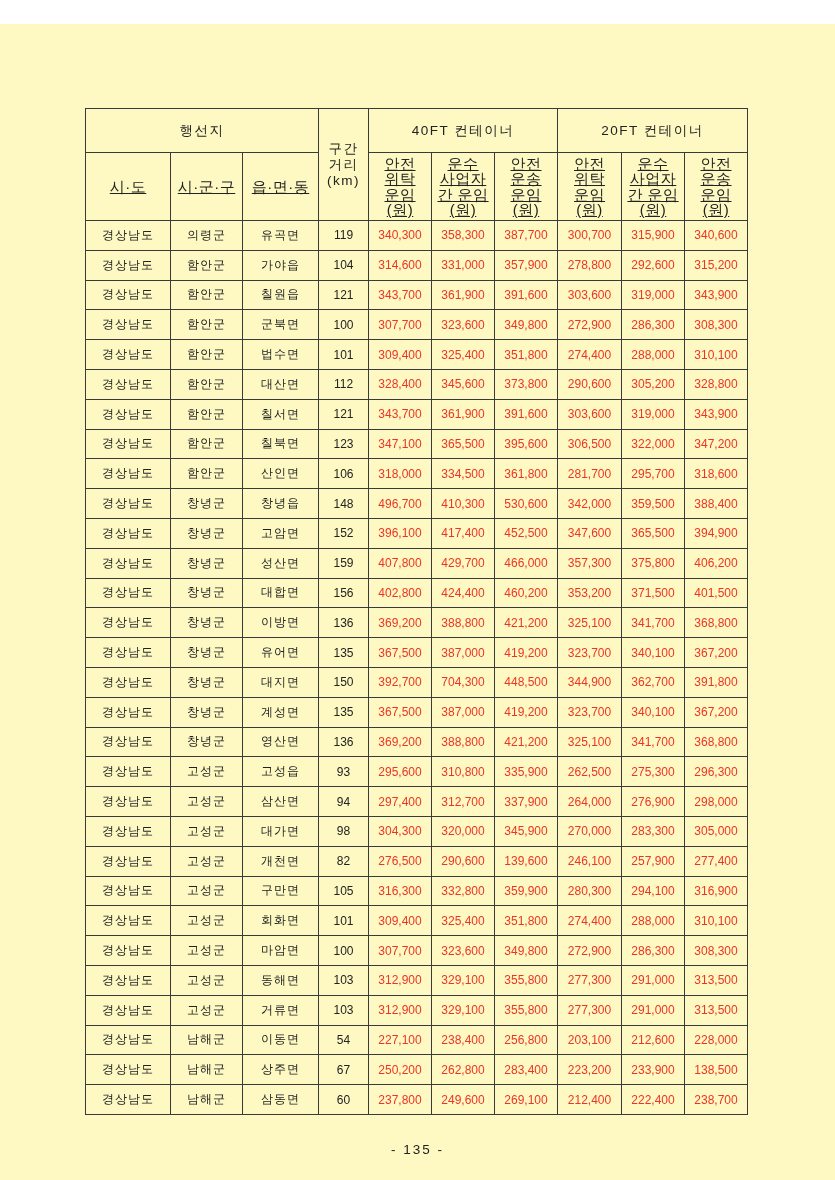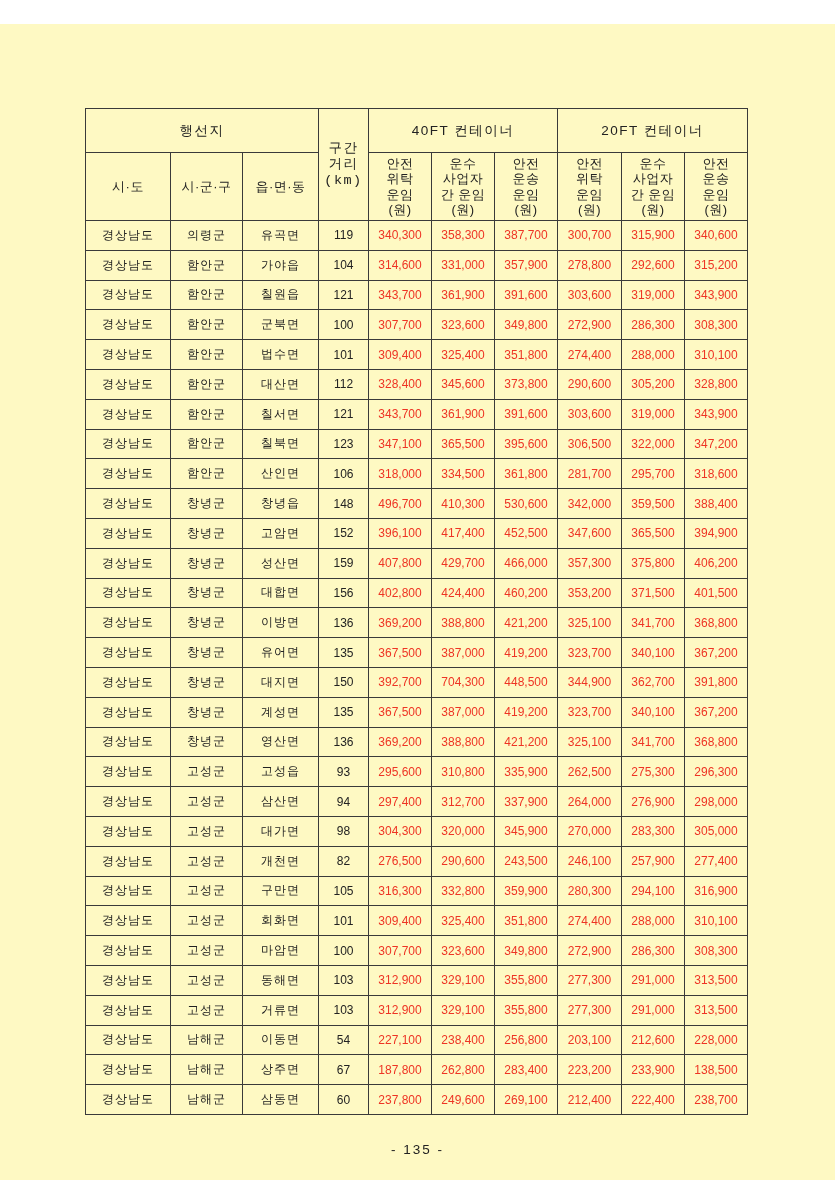--- a/index.html
+++ b/index.html
@@ -38,29 +38,29 @@
     font-weight: normal;
     color: var(--text-color);
   }
   tr.group-row { height: 44px; }
   tr.group-row th {
     font-size: 13.5px;
     letter-spacing: 1.5px;
   }
   tr.sub-row { height: 68px; }
   tr.sub-row th {
-    font-size: 13px;
+    font-size: 15px;
     line-height: 15.5px;
     letter-spacing: 0.5px;
+    text-decoration: underline;
   }
   th.pre { white-space: pre-line; }
   th.distance {
     font-size: 12.5px;
     line-height: 16px;
-    font-family: Liberation Mono, monospace;
   }
   tr.data-row { height: 29.8px; }
   tr.data-row td {
     font-size: 12px;
     letter-spacing: 0.5px;
   }
   tr.data-row td.loc { color: var(--text-color); letter-spacing: 1px; }
   tr.data-row td.km { color: var(--text-color); letter-spacing: 0; }
   tr.data-row td.rate { color: var(--rate-color); letter-spacing: 0; }
   .pageno {
@@ -383,21 +383,21 @@
           <td class="rate">283,300</td>
           <td class="rate">305,000</td>
         </tr>
         <tr class="data-row">
           <td class="loc">경상남도</td>
           <td class="loc">고성군</td>
           <td class="loc">개천면</td>
           <td class="km">82</td>
           <td class="rate">276,500</td>
           <td class="rate">290,600</td>
-          <td class="rate">243,500</td>
+          <td class="rate">139,600</td>
           <td class="rate">246,100</td>
           <td class="rate">257,900</td>
           <td class="rate">277,400</td>
         </tr>
         <tr class="data-row">
           <td class="loc">경상남도</td>
           <td class="loc">고성군</td>
           <td class="loc">구만면</td>
           <td class="km">105</td>
           <td class="rate">316,300</td>
@@ -465,21 +465,21 @@
           <td class="rate">256,800</td>
           <td class="rate">203,100</td>
           <td class="rate">212,600</td>
           <td class="rate">228,000</td>
         </tr>
         <tr class="data-row">
           <td class="loc">경상남도</td>
           <td class="loc">남해군</td>
           <td class="loc">상주면</td>
           <td class="km">67</td>
-          <td class="rate">187,800</td>
+          <td class="rate">250,200</td>
           <td class="rate">262,800</td>
           <td class="rate">283,400</td>
           <td class="rate">223,200</td>
           <td class="rate">233,900</td>
           <td class="rate">138,500</td>
         </tr>
         <tr class="data-row">
           <td class="loc">경상남도</td>
           <td class="loc">남해군</td>
           <td class="loc">삼동면</td>

